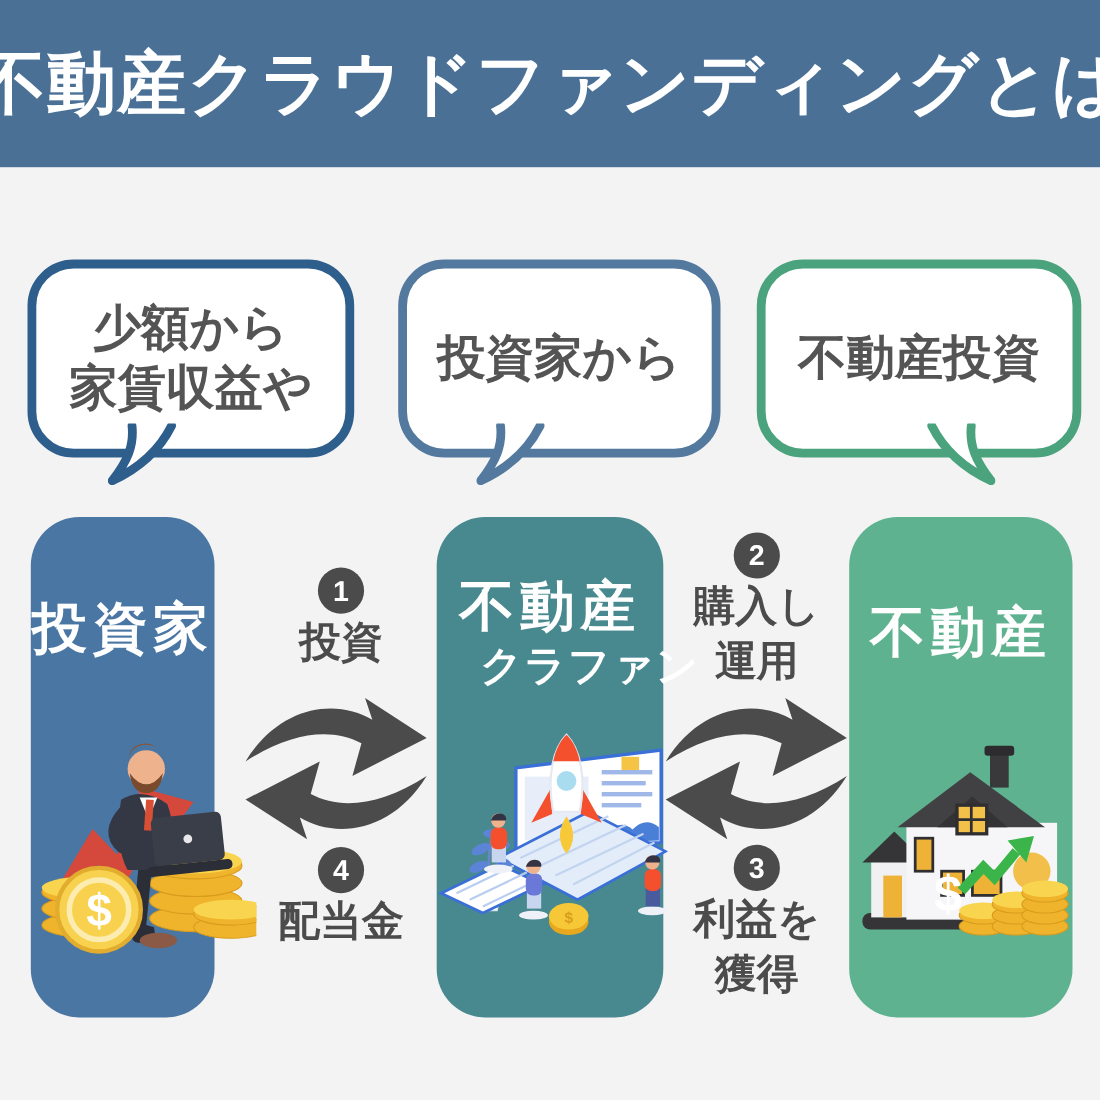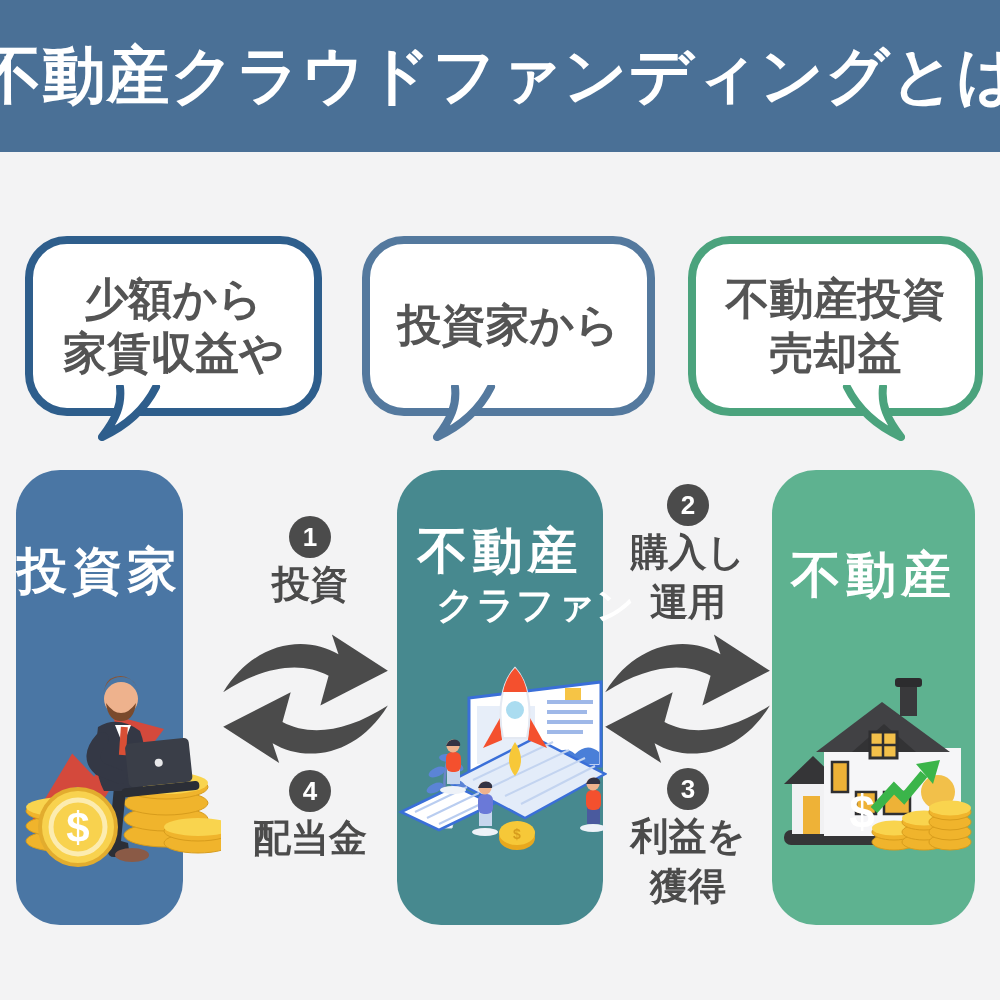--- a/index.html
+++ b/index.html
@@ -23,21 +23,21 @@
   .tail1{left:98px;}
   .tail2{left:433px;}
   .tail3{left:825px;}
   .tail path{fill:#ffffff;stroke-width:8px;stroke-linecap:round;stroke-linejoin:round;}
   .tail1 path{stroke:#2e5e8c;}
   .tail2 path{stroke:#54799e;}
   .tail3 path{stroke:#4ba37d;}
 
   
   .card{position:absolute;top:470px;height:455px;border-radius:44px;z-index:1;}
-  .card1{left:16px;width:167px;background:#4a76a4;}
+  .card1{left:28px;width:167px;background:#4a76a4;}
   .card2{left:397px;width:206px;background:#47898f;}
   .card3{left:772px;width:203px;background:#5eb290;}
   .card .title{position:absolute;width:100%;text-align:center;color:#ffffff;font-weight:800;
                font-size:50px;letter-spacing:5px;white-space:nowrap;}
   .card1 .title{top:68px;}
   .card2 .title{top:48px;}
   .card3 .title{top:72px;}
   .card2 .subtitle{position:absolute;top:110px;width:100%;text-align:center;color:#ffffff;
                    font-weight:800;font-size:38px;letter-spacing:1px;white-space:nowrap;padding-left:36px;}
   .card svg.illu{position:absolute;}
@@ -68,21 +68,20 @@
 
   <div class="bubble bubble1">
     <div class="line">少額から</div>
     <div class="line">家賃収益や</div>
   </div>
   <div class="bubble bubble2">
     <div class="line">投資家から</div>
   </div>
   <div class="bubble bubble3">
     <div class="line">不動産投資</div>
-    <div class="line">売却益</div>
   </div>
   <svg class="tail tail1" viewBox="0 0 80 56">
     <path d="M22 2 C24 20 18 34 4 52 C30 40 48 22 58 2"></path>
   </svg>
   <svg class="tail tail2" viewBox="0 0 80 56">
     <path d="M22 2 C24 20 18 34 4 52 C30 40 48 22 58 2"></path>
   </svg>
   <svg class="tail tail3" viewBox="0 0 80 56">
     <path d="M58 2 C56 20 62 34 76 52 C50 40 32 22 22 2"></path>
   </svg>

